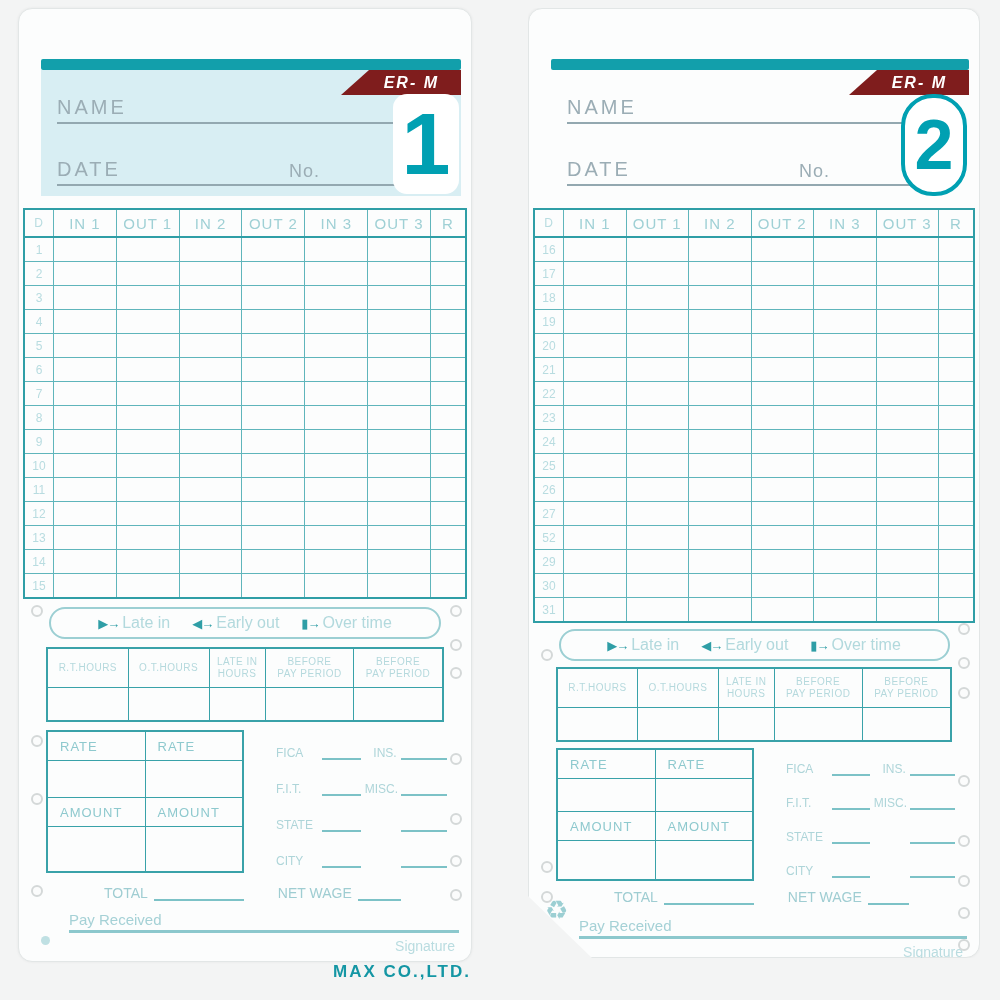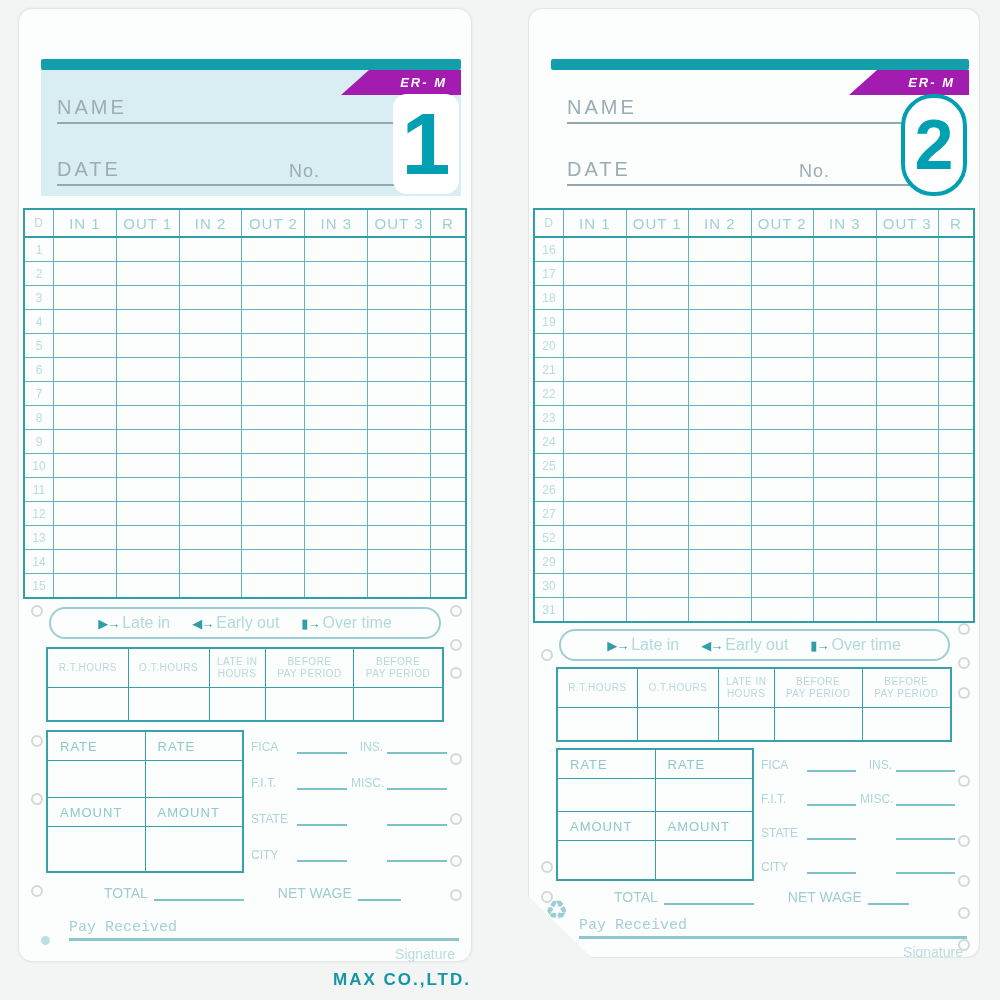--- a/index.html
+++ b/index.html
@@ -17,24 +17,24 @@
   .card1{left:18px;width:452px;height:952px;}
   .card2{left:528px;width:450px;height:948px;
     clip-path:polygon(0 0,100% 0,100% 100%,64px 100%,0 calc(100% - 62px));}
 
   
   .hdr{margin:50px 10px 0 22px;position:relative;}
   .topbar{height:11px;background:#129fab;border-radius:2px;}
   .hdr-body{position:relative;height:126px;}
   .card1 .hdr-body{background:#d8eef3;}
   .tab{
-    position:absolute;top:0;right:0;width:120px;height:25px;background:#a21caf;
+    position:absolute;top:0;right:0;width:120px;height:25px;background:#7f1d1d;
     clip-path:polygon(28px 0,100% 0,100% 100%,0 100%);
-    color:#ffffff;font-weight:bold;font-style:italic;font-size:13px;
-    letter-spacing:2px;text-align:right;line-height:25px;padding-right:14px;
+    color:#ffffff;font-weight:bold;font-style:italic;font-size:16px;
+    letter-spacing:2px;text-align:right;line-height:25px;padding-right:22px;
     box-sizing:border-box;
   }
   .row-name{position:absolute;left:16px;top:26px;width:344px;
     border-bottom:2px solid #93a8b0;padding-bottom:3px;}
   .row-date{position:absolute;left:16px;top:88px;width:352px;
     border-bottom:2px solid #93a8b0;padding-bottom:3px;}
   .field-label{color:#9badb5;font-size:20px;letter-spacing:3px;}
   .no-label{position:absolute;left:232px;bottom:2px;color:#9badb5;font-size:18px;letter-spacing:1px;}
   .num{position:absolute;right:2px;top:24px;width:66px;height:100px;
     display:flex;align-items:center;justify-content:center;background:#ffffff;}
@@ -74,39 +74,39 @@
   .card2 .lower{margin-top:6px;}
   table.rateamt{width:198px;border-collapse:collapse;border:2px solid #39a2a9;}
   table.rateamt td{border:1.5px solid #39a2a9;
     color:#8ec9ce;font-size:13px;letter-spacing:1px;padding-left:12px;}
   table.rateamt td.lblrow{height:26px;}
   table.rateamt td.blank1{height:34px;}
   table.rateamt td.blank2{height:42px;}
   .card2 table.rateamt td.blank1{height:30px;}
   .card2 table.rateamt td.blank2{height:36px;}
 
-  .deds{flex:1;padding-left:7px;padding-top:10px;display:flex;
-    flex-direction:column;gap:22px;}
+  .deds{flex:1;padding-left:32px;padding-top:10px;display:flex;
+    flex-direction:column;gap:22px;justify-content:center;}
   .card2 .deds{gap:20px;}
   .ded-row{display:flex;align-items:flex-end;color:#aed5d9;font-size:12px;height:14px;}
   .ded-row .lbl{width:42px;}
   .ded-row .line1{flex:1.0;border-bottom:2px solid #7cc2c7;margin:0 4px;}
   .ded-row .lbl2{width:32px;text-align:right;margin-top:44px;}
   .ded-row .line2{flex:1.2;border-bottom:2px solid #7cc2c7;margin-left:4px;}
 
   .totals{display:flex;align-items:flex-end;margin:12px 70px 0 85px;
     color:#9fcdd2;font-size:14px;height:16px;}
   .card2 .totals{margin-top:8px;}
   .totals .tline{width:90px;border-bottom:2px solid #7cc2c7;margin-left:6px;}
   .totals .gap{width:34px;}
   .totals .nline{flex:1;border-bottom:2px solid #7cc2c7;margin-left:6px;}
 
-  .payrec{display:flex;align-items:flex-end;margin:18px 12px 0 50px;
+  .payrec{display:flex;align-items:flex-end;margin:10px 12px 0 50px;
     border-bottom:3px solid #8cc8cd;padding-bottom:2px;
-    color:#a5d1d6;font-size:15px;font-family:Liberation Mono, monospace;}
+    color:#a5d1d6;font-size:15px;}
   .card2 .payrec{margin-top:12px;}
   .signature{text-align:right;margin:5px 16px 0 0;color:#b9dce0;font-size:14px;}
   .company{text-align:right;margin-top:8px;color:#1496a4;font-weight:bold;
     font-size:17px;letter-spacing:2px;}
 
   
   .hole{position:absolute;width:12px;height:12px;border:2.5px solid #d4d8d8;
     border-radius:50%;background:#fbfcfc;box-sizing:border-box;}
   .recycle{position:absolute;left:16px;bottom:34px;color:#9ccfd3;font-size:26px;line-height:1;}
   .regmark{position:absolute;left:22px;bottom:16px;width:9px;height:9px;

